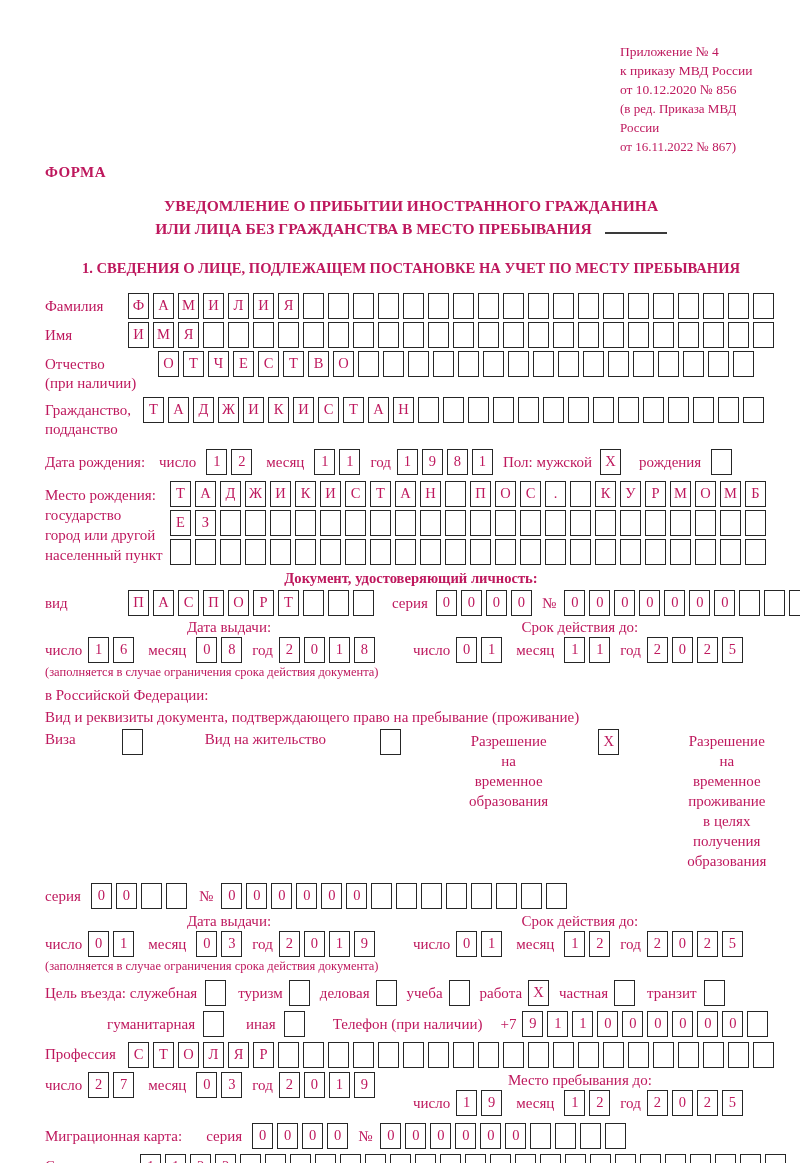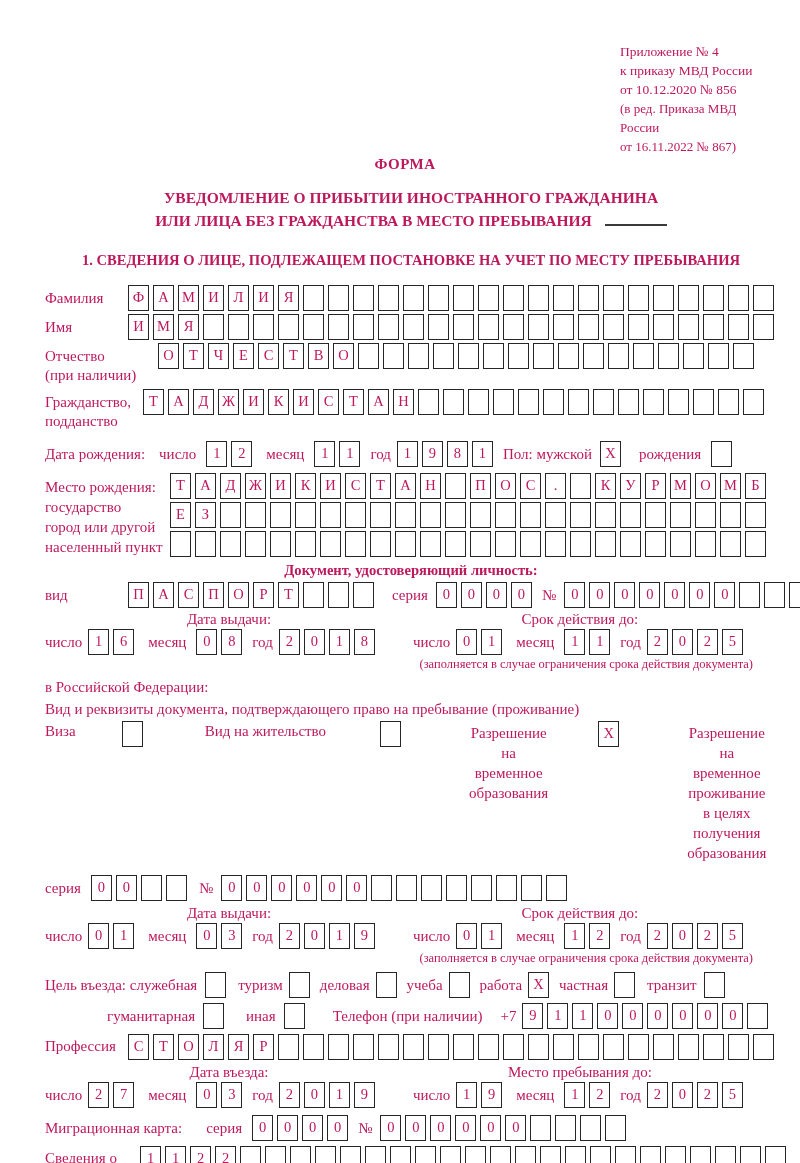--- a/index.html
+++ b/index.html
@@ -5,21 +5,21 @@
   html,body { margin:0; padding:0; background:#ffffff; }
   .page {
     width:800px; height:1163px; box-sizing:border-box;
     background:#ffffff; color:#be185d;
     font-family:"Liberation Serif","DejaVu Serif",serif;
     font-size:15px; padding:42px 23px 0 45px;
     overflow:hidden; position:relative;
   }
   .hdr { margin-left:575px; font-size:13.5px; line-height:19px; }
   .hdr .sub { font-size:13px; }
-  .forma { text-align:center; font-weight:bold; letter-spacing:0.5px; margin-top:0; padding-right:12px; }
+  .forma { text-align:left; font-weight:bold; letter-spacing:0.5px; margin-top:8px; padding-right:12px; }
   .title { text-align:center; font-weight:bold; font-size:15.5px; line-height:23px; margin-top:13px; }
   .uline { display:inline-block; width:62px; border-bottom:2.2px solid #3a3a3a; margin-left:13px; vertical-align:baseline; }
   .sect { text-align:center; font-weight:bold; font-size:14.6px; margin-top:20px; }
 
   .frow { display:flex; align-items:flex-start; flex-wrap:nowrap; }
   .flabel { flex:0 0 auto; line-height:19px; padding-top:4px; }
   .w83 { width:83px; } .w98 { width:98px; } .w113 { width:113px; } .w125 { width:125px; } .w95 { width:95px; }
 
   .cells { display:inline-flex; flex-wrap:nowrap; flex:0 0 auto; }
   .cell {
@@ -34,21 +34,21 @@
   .lbl { flex:0 0 auto; white-space:nowrap; }
   .mr6 { margin-right:6px; } .mr8 { margin-right:8px; } .mr10 { margin-right:10px; }
   .mr14 { margin-right:14px; } .mr18 { margin-right:18px; } .mr24 { margin-right:24px; }
 
   .dochead { text-align:center; font-weight:bold; font-size:14.6px; margin-top:2px; }
 
   .datepair { display:flex; align-items:flex-start; }
   .dg { flex:0 0 auto; }
   .dgw { width:368px; }
   .dglabel { text-align:center; margin-bottom:1px; }
-  .note { font-size:12.5px; line-height:14px; text-align:right; padding-right:24px; margin-top:2px; }
+  .note { font-size:12.5px; line-height:14px; text-align:left; padding-right:24px; margin-top:2px; }
 
   .para { line-height:22px; margin-top:5px; }
 
   .cbrow { display:flex; align-items:flex-start; margin-top:3px;gap:40px; }
   .cb-center { text-align:center; line-height:20px; }
   .cbx { margin-top:-2px; }
 </style>
 </head>
 <body>
 
@@ -597,21 +597,20 @@
         <span class="cell"></span>
         <span class="cell"></span>
         <span class="cell"></span>
         <span class="cell"></span>
         <span class="cell"></span>
       </div>
   </div>
 
   <div class="datepair" style="margin-top:4px">
     <div class="dg dgw">
-      <div class="dglabel">Дата въезда:</div>
       <div class="irow">
         <span class="lbl mr6">число</span>
         <span class="cells mr10">
             <span class="cell">2</span>
             <span class="cell">7</span>
           </span>
         <span class="lbl mr10">месяц</span>
         <span class="cells mr6">
             <span class="cell">0</span>
             <span class="cell">3</span>

